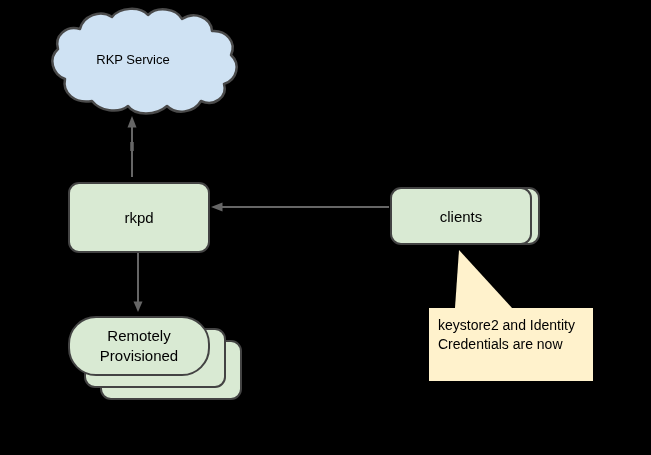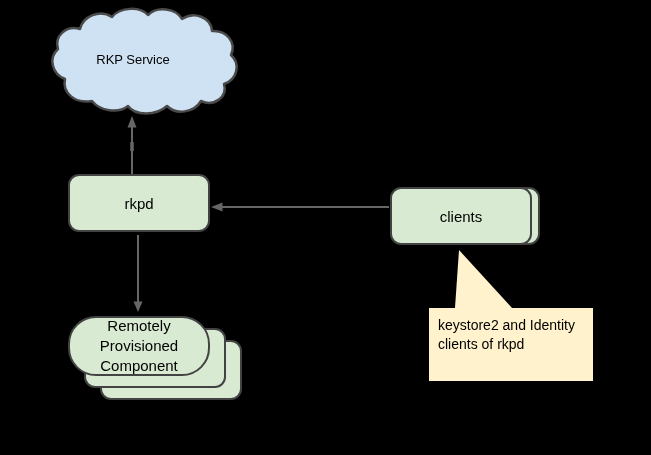--- a/index.html
+++ b/index.html
@@ -58,21 +58,21 @@
   }
   .cloud-label {
     position: absolute;
     left: 58px;
     top: 52px;
     width: 150px;
     text-align: center;
     color: var(--text, #000);
     font-size: 13px;
   }
-  .node-rkpd      { left: 68px;  top: 174px; height: 58px; }
+  .node-rkpd      { left: 68px;  top: 182px; height: 71px; }
   .node-clients-f { left: 390px; top: 179px; height: 58px; margin-top: 8px; }
   .node-clients-b { left: 398px; top: 187px; height: 58px; }
   .node-rpc-f     { left: 68px;  top: 316px; height: 60px; line-height: 20px; border-radius: 28px; }
   .node-rpc-m     { left: 84px;  top: 328px; height: 60px; }
   .node-rpc-b     { left: 100px; top: 340px; height: 60px; }
   .callout {
     position: absolute;
     left: 429px;
     top: 308px;
     width: 164px;
@@ -130,21 +130,20 @@
 
   <div class="node node-rkpd" data-name="node-rkpd">
     <span data-name="node-rkpd-label">rkpd</span>
   </div>
 
   <div class="node node-rpc-b" data-name="node-rpc-stack-back"></div>
   <div class="node node-rpc-m" data-name="node-rpc-stack-middle"></div>
   <div class="node node-rpc-f" data-name="node-remotely-provisioned-component">
     <span data-name="node-rpc-label-line1">Remotely</span>
     <span data-name="node-rpc-label-line2">Provisioned</span>
-    <span data-name="node-rpc-label-line3">Component</span>
   </div>
 
   <div class="callout" data-name="callout-bubble">
     <div data-name="callout-text-line1">keystore2 and Identity</div>
-    <div data-name="callout-text-line3">clients of rkpd</div>
+    <div data-name="callout-text-line2">Credentials are now</div>
   </div>
 
 </div>
 
 </body></html>

